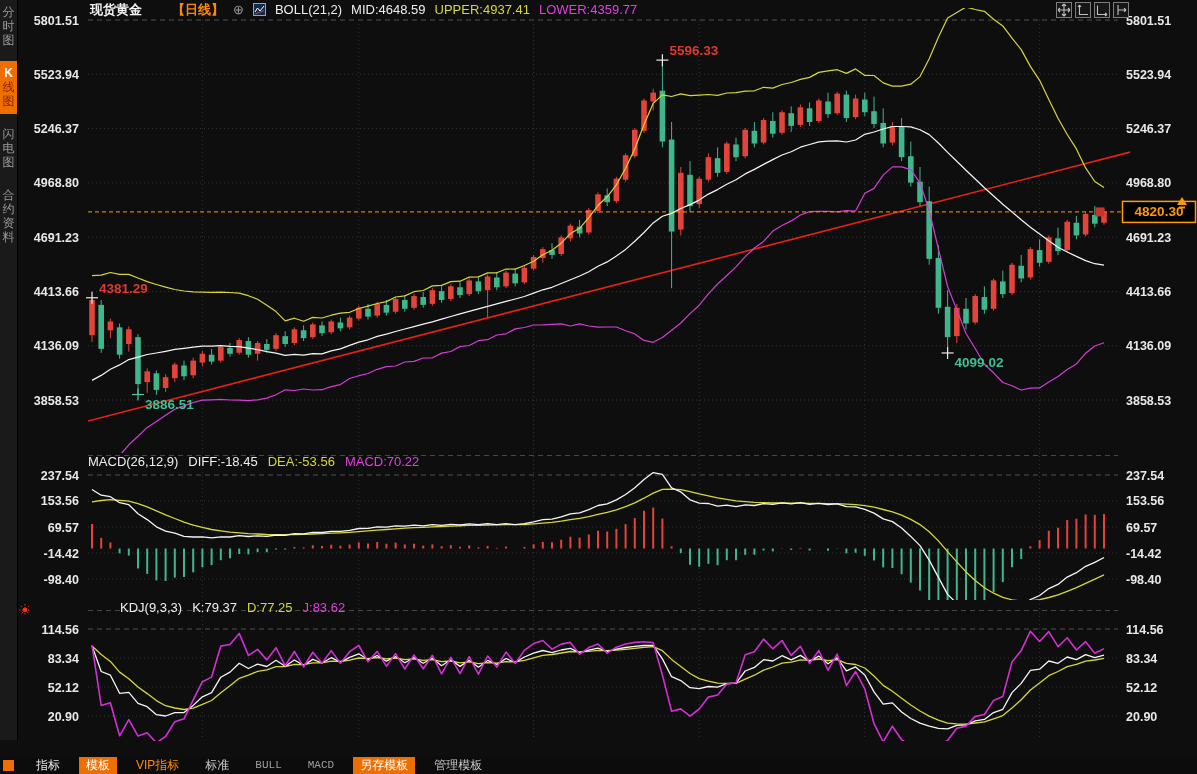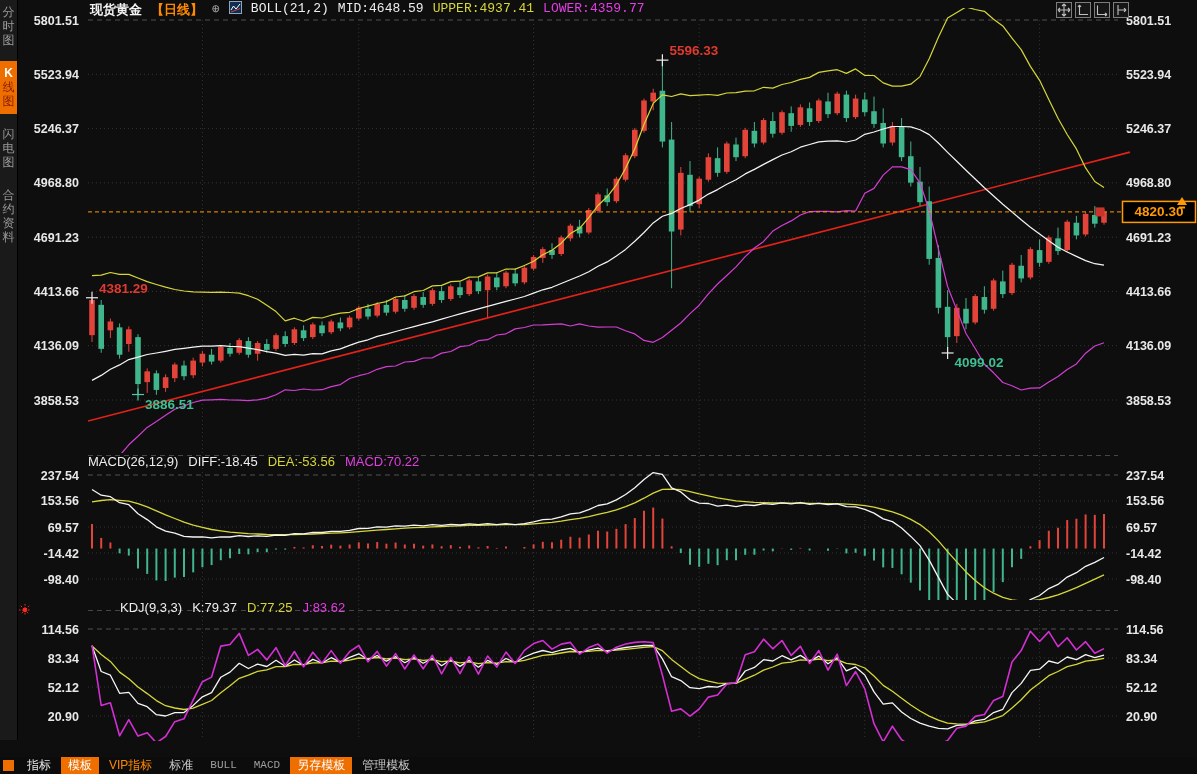--- a/index.html
+++ b/index.html
@@ -9,24 +9,24 @@
 
   
   #sidebar{position:absolute;left:0;top:0;width:17px;height:740px;background:#1a1a1a;z-index:5;border-right:1px solid #000;}
   .stab{width:17px;display:flex;flex-direction:column;align-items:center;padding:6px 0;gap:1px;
         color:#9a9a9a;font-size:12px;line-height:13px;margin-bottom:8px;cursor:pointer;}
   .stab.active{background:#ee6f00;}
   .stab.active span{color:#8b2000;}
   .stab.active span:first-child{color:#ffffff;font-weight:bold;}
 
   
-  #hdr{position:absolute;top:1px;left:90px;height:17px;display:flex;gap:9px;
-       font-size:13px;z-index:6;white-space:nowrap;font-family:Liberation Mono, monospace;}
+  #hdr{position:absolute;top:1px;left:90px;height:17px;display:flex;align-items:center;gap:9px;
+       font-size:13px;z-index:6;white-space:nowrap;}
   #hdr .sym{color:#f2f2f2;font-weight:bold;}
-  #hdr .per{color:#ff8a00;font-weight:bold;}
+  #hdr .per{color:#ff8a00;font-weight:bold;margin-left:21px;}
   #hdr .plus{color:#9a9a9a;font-size:13px;}
   .wht{color:#eeeeee;} .yel{color:#d6d639;} .mag{color:#e23ee2;}
 
   
   #ticons{position:absolute;top:2px;left:1056px;display:flex;gap:3px;z-index:6;}
   .ticon{width:14px;height:14px;border:1px solid #7d7d7d;background:#161616;display:flex;
          align-items:center;justify-content:center;cursor:pointer;}
 
   
   .panel-hdr{position:absolute;font-size:13px;display:flex;gap:10px;z-index:6;white-space:nowrap;}
@@ -34,21 +34,21 @@
   
   #bbar{position:absolute;left:0;top:740px;width:1197px;height:17px;background:#191919;
         border-top:1px solid #2c2c2c;z-index:4;}
   #period-btn{position:absolute;left:28px;top:0;height:17px;line-height:16px;padding:0 9px;
         background:#2d2d2d;color:#ff8a00;font-weight:bold;font-size:12px;cursor:pointer;}
   #period-btn .arr{font-size:9px;margin-left:4px;}
   .mlabel{position:absolute;top:1px;transform:translateX(-50%);color:#f2f2f2;font-weight:bold;font-size:13px;}
 
   
   #tbar{position:absolute;left:0;top:757px;width:1197px;height:17px;background:#0c0c0c;display:flex;
-        align-items:center;gap:3px;padding-left:3px;z-index:4;font-size:12px;box-sizing:border-box;}
+        align-items:center;gap:12px;padding-left:3px;z-index:4;font-size:12px;box-sizing:border-box;}
   .sq{width:11px;height:11px;background:#ee6f00;margin-right:3px;}
   .ftab{padding:0 7px;height:17px;line-height:17px;color:#e6e6e6;cursor:pointer;}
   .ftab.active{background:#ee6f00;color:#ffffff;}
   .ftab.vip{color:#ff8a00;}
   .ftab.dim{color:#c9c9c9;}
   .ftab.mono{font-family:"Liberation Mono",monospace;color:#9f9f9f;font-size:11px;}
 
   #watermark{position:absolute;left:1066px;top:717px;font-size:31px;letter-spacing:6px;
         color:#d4d4d4;z-index:6;}
   #red-marker{position:absolute;left:19px;top:602px;z-index:6;}

